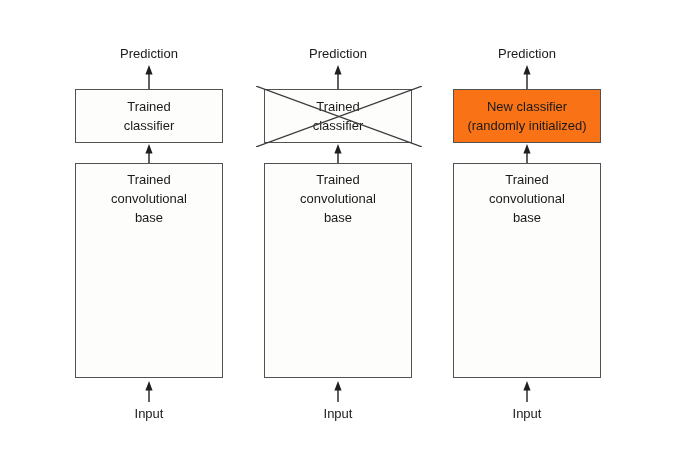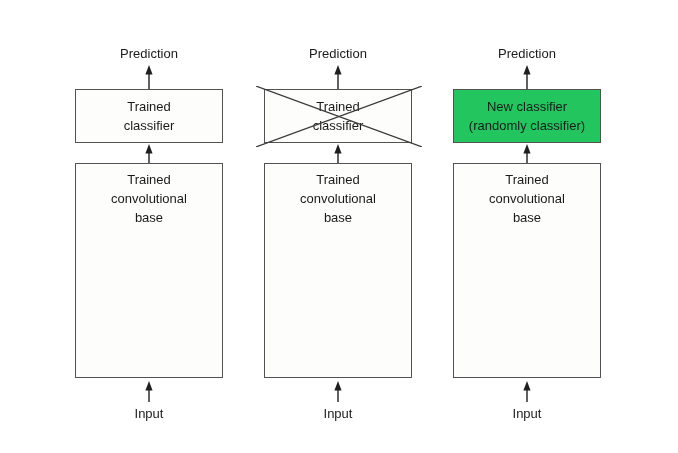--- a/index.html
+++ b/index.html
@@ -60,21 +60,21 @@
     line-height: 19px;
   }
   .classifier-box {
     top: 81px;
     height: 54px;
     display: flex;
     flex-direction: column;
     justify-content: center;
   }
   .classifier-box.highlight {
-    background: #22c55e;
+    background: #f97316;
   }
   .base-box {
     top: 155px;
     height: 215px;
     padding-top: 6px;
   }
   .box .line { display: block; }
 
   .xcross {
     position: absolute;
@@ -165,21 +165,21 @@
   <div class="column col-2">
     <div class="label prediction-label">Prediction</div>
 
     <svg class="arrow arrow-top" width="12" height="24" viewBox="0 0 12 24">
       <line x1="6" y1="9" x2="6" y2="24"></line>
       <polygon points="6,0 2.4,9.6 9.6,9.6"></polygon>
     </svg>
 
     <div class="box classifier-box highlight">
       <span class="line">New classifier</span>
-      <span class="line">(randomly classifier)</span>
+      <span class="line">(randomly initialized)</span>
     </div>
 
     <svg class="arrow arrow-mid" width="12" height="19" viewBox="0 0 12 19">
       <line x1="6" y1="9" x2="6" y2="19"></line>
       <polygon points="6,0 2.4,9.6 9.6,9.6"></polygon>
     </svg>
 
     <div class="box base-box">
       <span class="line">Trained</span>
       <span class="line">convolutional</span>

